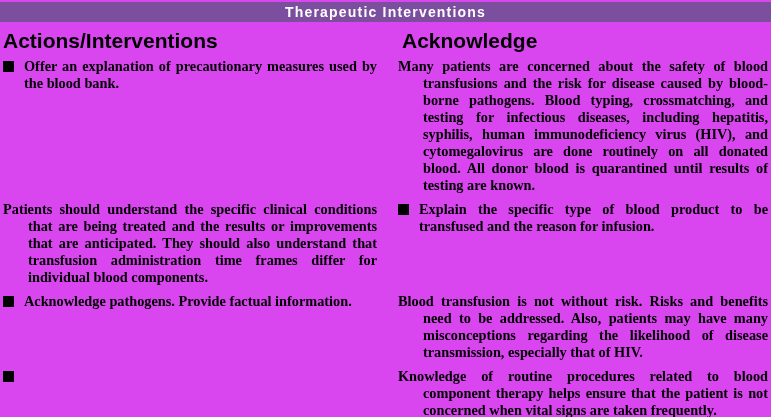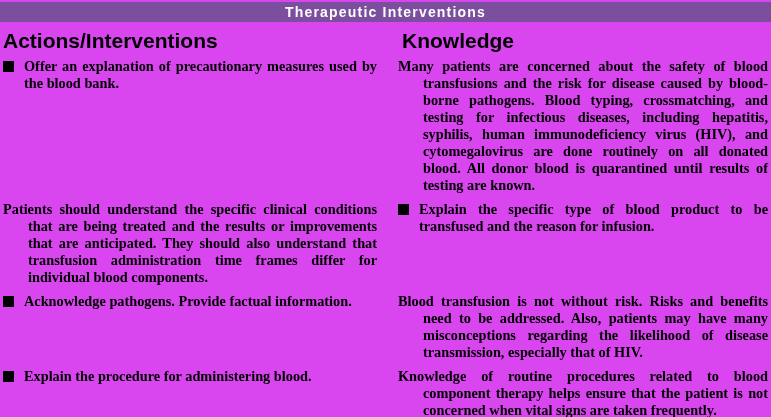--- a/index.html
+++ b/index.html
@@ -84,38 +84,38 @@
 <body>
 
 <div class="page">
 
   <div class="title-bar" style="background: rgb(123, 78, 158);">
     <span style="color: rgb(255, 255, 255);">Therapeutic Interventions</span>
   </div>
 
   <div class="grid col-headers">
     <div>Actions/Interventions</div>
-    <div class="right-header">Knowledge</div>
+    <div class="right-header">Acknowledge</div>
   </div>
 
   <div class="rows" id="rows">
     <div class="grid row">
       <div class="cell action"><span class="bullet"></span><span class="action-text">Offer an explanation of precautionary measures used by the blood bank.</span></div>
       <div class="cell rationale">Many patients are concerned about the safety of blood transfusions and the risk for disease caused by blood-borne pathogens. Blood typing, crossmatching, and testing for infectious diseases, including hepatitis, syphilis, human immunodeficiency virus (HIV), and cytomegalovirus are done routinely on all donated blood. All donor blood is quarantined until results of testing are known.</div>
     </div>
 
     <div class="grid row">
       <div class="cell rationale">Patients should understand the specific clinical conditions that are being treated and the results or improvements that are anticipated. They should also understand that transfusion administration time frames differ for individual blood components.</div>
       <div class="cell action"><span class="bullet"></span><span class="action-text">Explain the specific type of blood product to be transfused and the reason for infusion.</span></div>
     </div>
 
     <div class="grid row">
       <div class="cell action"><span class="bullet"></span><span class="action-text">Acknowledge pathogens. Provide factual information.</span></div>
       <div class="cell rationale">Blood transfusion is not without risk. Risks and benefits need to be addressed. Also, patients may have many misconceptions regarding the likelihood of disease transmission, especially that of HIV.</div>
     </div>
 
     <div class="grid row">
-      <div class="cell action"><span class="bullet"></span><span class="action-text">Explain the procedure for administering blood.</span></div>
+      <div class="cell action"><span class="bullet"></span></div>
       <div class="cell rationale">Knowledge of routine procedures related to blood component therapy helps ensure that the patient is not concerned when vital signs are taken frequently.</div>
     </div>
   </div>
 
 </div>
 
 </body></html>

